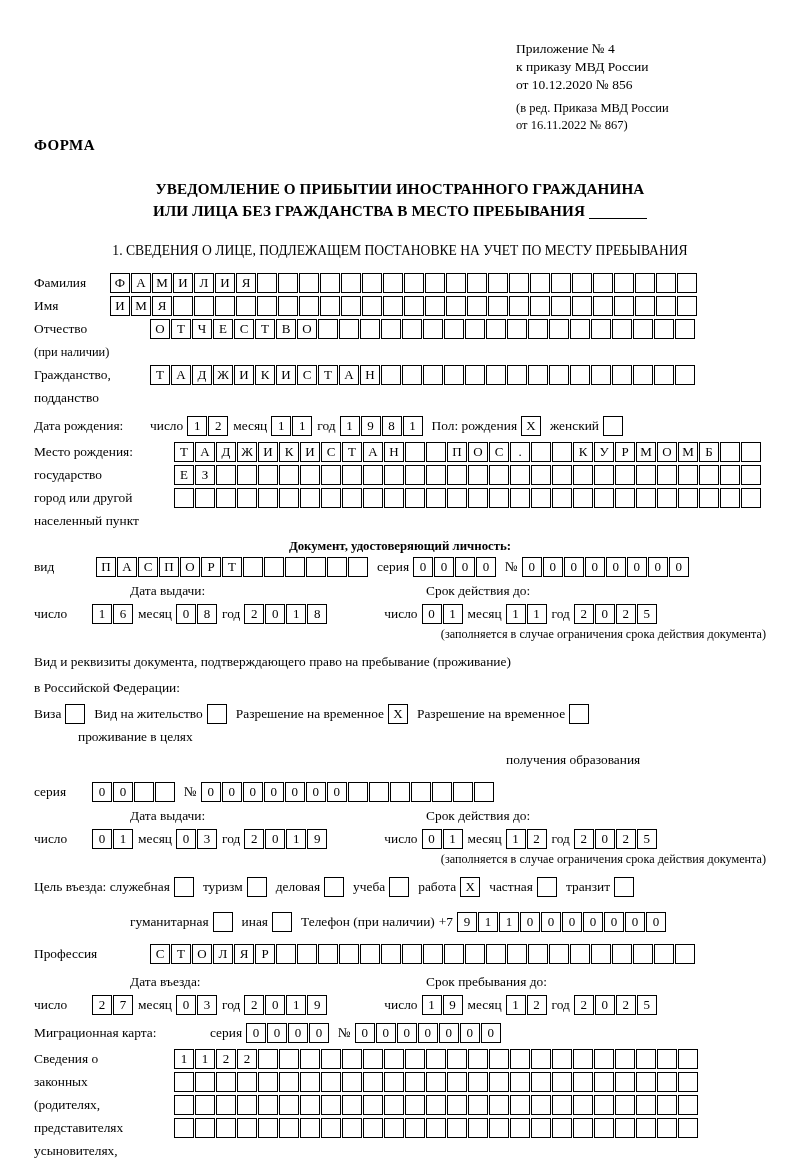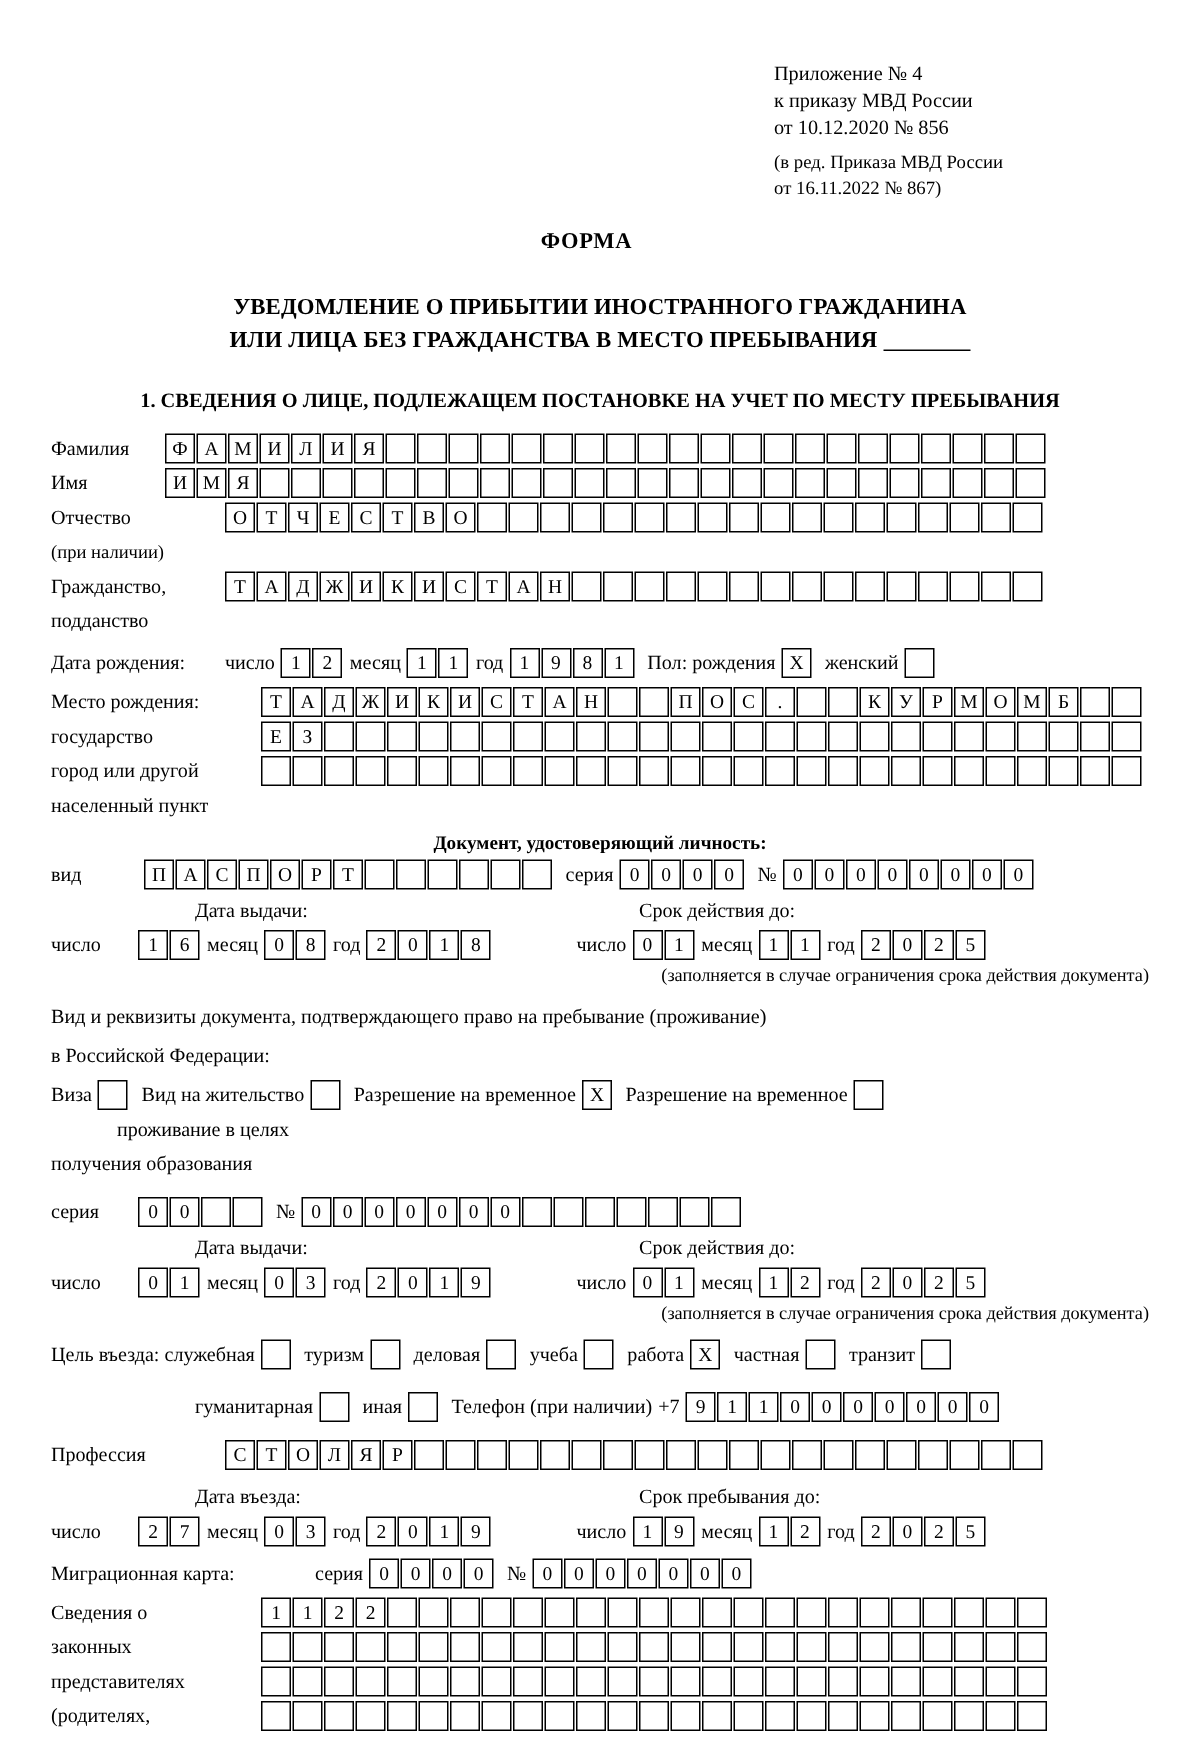--- a/index.html
+++ b/index.html
@@ -19,46 +19,46 @@
   .hdr{
     margin-left:auto;
     width:250px;
     font-size:13.5px;
     line-height:1.32;
     text-align:left;
   }
   .hdr .sm{font-size:12.5px;}
   .hdr .gap{height:7px;}
   .forma{
-    text-align:center;
+    text-align:left;
     font-weight:bold;
     font-size:15px;
     letter-spacing:.5px;
-    margin-top:20px;
+    margin-top:4px;
     padding-right:18px;
   }
   .title{
     text-align:center;
     font-weight:bold;
     font-size:15.2px;
     line-height:1.4;
     margin-top:24px;
     letter-spacing:.1px;
   }
   .title .ul{
     display:inline-block;
     width:58px;
     border-bottom:1px solid #000;
     vertical-align:middle;
     margin-left:4px;
     height:13px;
   }
   .section-title{
     text-align:center;
-    font-weight:bold;
+    font-weight:normal;
     font-size:13.6px;
     margin-top:22px;
     margin-bottom:14px;
   }
   .lbl{
     font-size:13.4px;
     line-height:20px;
     white-space:nowrap;
   }
   
@@ -484,21 +484,21 @@
       </div>
     <div class="lbl ml8 mr4">Разрешение на временное</div>
     <div class="boxes">
         <span class="bx"></span>
       </div>
   </div>
   <div class="rowline">
     <div class="lbl" style="margin-left:44px">проживание в целях</div>
   </div>
   <div class="rowline">
-    <div class="lbl" style="">получения образования</div>
+    <div class="lbl" style="margin-left:472px">получения образования</div>
   </div>
 
   <div class="rowline" style="margin-top:12px">
     <div class="lbl mr4" style="width:54px">серия</div>
     <div class="boxes">
         <span class="bx">0</span>
         <span class="bx">0</span>
         <span class="bx"></span>
         <span class="bx"></span>
       </div>
@@ -774,20 +774,50 @@
         <span class="bx"></span>
         <span class="bx"></span>
         <span class="bx"></span>
         <span class="bx"></span>
         <span class="bx"></span>
         <span class="bx"></span>
         <span class="bx"></span>
       </div>
   </div>
   <div class="rowline">
+    <div class="labelcell" style="width:140px">(родителях,</div>
+    <div class="boxes">
+        <span class="bx"></span>
+        <span class="bx"></span>
+        <span class="bx"></span>
+        <span class="bx"></span>
+        <span class="bx"></span>
+        <span class="bx"></span>
+        <span class="bx"></span>
+        <span class="bx"></span>
+        <span class="bx"></span>
+        <span class="bx"></span>
+        <span class="bx"></span>
+        <span class="bx"></span>
+        <span class="bx"></span>
+        <span class="bx"></span>
+        <span class="bx"></span>
+        <span class="bx"></span>
+        <span class="bx"></span>
+        <span class="bx"></span>
+        <span class="bx"></span>
+        <span class="bx"></span>
+        <span class="bx"></span>
+        <span class="bx"></span>
+        <span class="bx"></span>
+        <span class="bx"></span>
+        <span class="bx"></span>
+      </div>
+  </div>
+  <div class="rowline">
     <div class="labelcell" style="width:140px">представителях</div>
     <div class="boxes">
         <span class="bx"></span>
         <span class="bx"></span>
         <span class="bx"></span>
         <span class="bx"></span>
         <span class="bx"></span>
         <span class="bx"></span>
         <span class="bx"></span>
         <span class="bx"></span>
@@ -804,46 +834,16 @@
         <span class="bx"></span>
         <span class="bx"></span>
         <span class="bx"></span>
         <span class="bx"></span>
         <span class="bx"></span>
         <span class="bx"></span>
         <span class="bx"></span>
       </div>
   </div>
   <div class="rowline">
-    <div class="labelcell" style="width:140px">(родителях,</div>
-    <div class="boxes">
-        <span class="bx"></span>
-        <span class="bx"></span>
-        <span class="bx"></span>
-        <span class="bx"></span>
-        <span class="bx"></span>
-        <span class="bx"></span>
-        <span class="bx"></span>
-        <span class="bx"></span>
-        <span class="bx"></span>
-        <span class="bx"></span>
-        <span class="bx"></span>
-        <span class="bx"></span>
-        <span class="bx"></span>
-        <span class="bx"></span>
-        <span class="bx"></span>
-        <span class="bx"></span>
-        <span class="bx"></span>
-        <span class="bx"></span>
-        <span class="bx"></span>
-        <span class="bx"></span>
-        <span class="bx"></span>
-        <span class="bx"></span>
-        <span class="bx"></span>
-        <span class="bx"></span>
-        <span class="bx"></span>
-      </div>
-  </div>
-  <div class="rowline">
     <div class="labelcell" style="width:140px">усыновителях,</div>
   </div>
 
 </div>
 
 </body></html>

